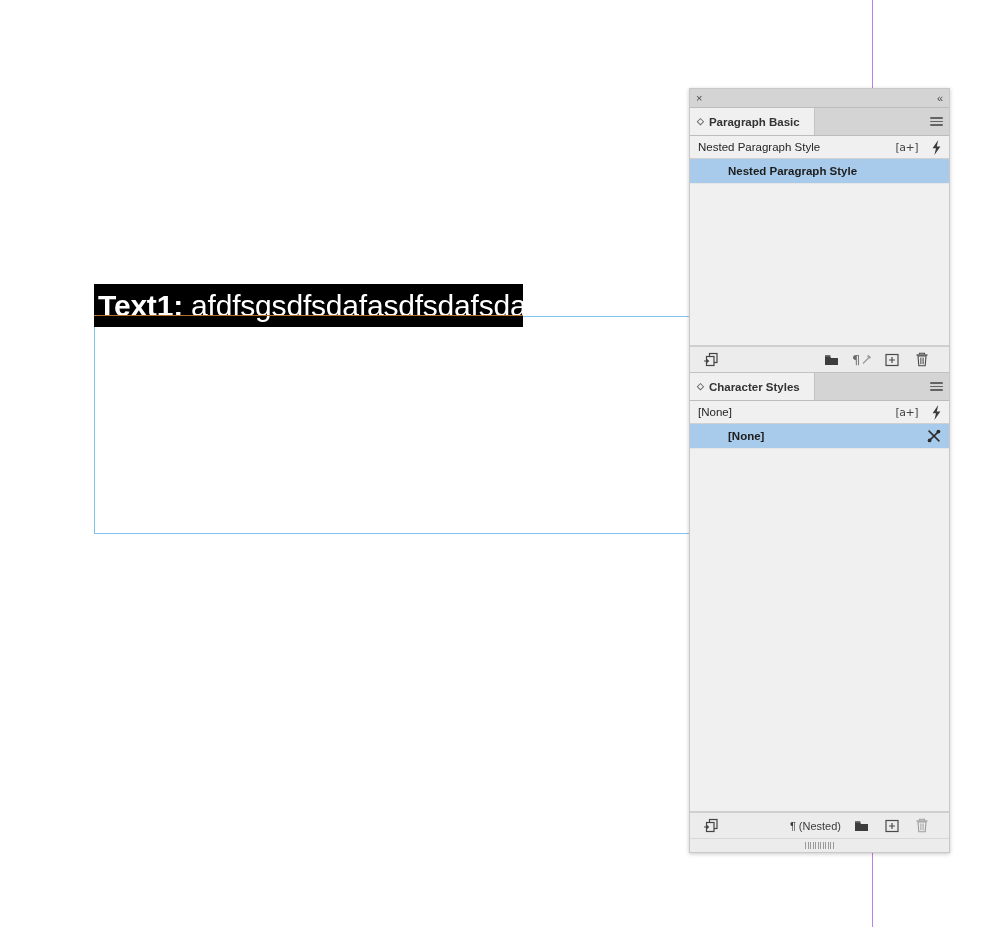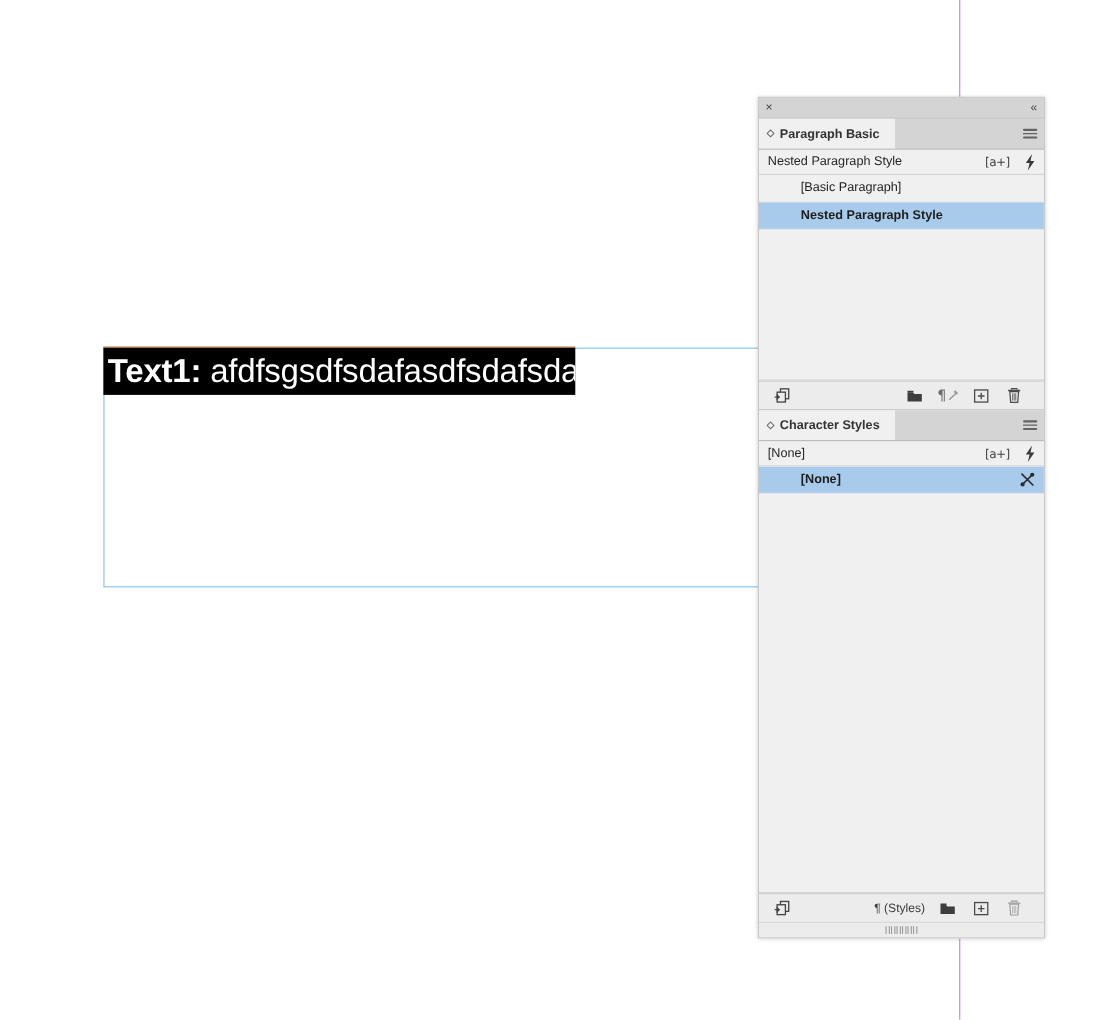--- a/index.html
+++ b/index.html
@@ -35,21 +35,21 @@
     top: 316px;
     width: 690px;
     height: 218px;
     border: 1px solid #7fc4f0;
     box-sizing: border-box;
     background: transparent;
   }
   #text-frame-baselinebox {
     position: absolute;
     left: 94px;
-    top: 316px;
+    top: 284px;
     width: 429px;
     height: 43px;
     background: #000000;
     overflow: hidden;
     white-space: nowrap;
   }
   #text-frame-topline {
     position: absolute;
     left: 94px;
     top: 315px;
@@ -295,24 +295,20 @@
       <span class="current-name">Nested Paragraph Style</span>
       <span class="ic-ap">[a+]</span>
       <span class="ic-bolt">
         <svg width="13" height="15" viewBox="0 0 13 15">
             <path d="M8.2 0 L2.6 8.2 L6.0 8.2 L4.4 15 L10.4 6.4 L6.8 6.4 Z" fill="#3a3a3a"></path>
           </svg>
       </span>
     </div>
 
     <div class="style-list" style="height:186px;">
-      <div class="style-item">
-        <span class="si-name">[Basic Paragraph]</span>
-        <span class="si-icon"></span>
-      </div>
       <div class="style-item selected">
         <span class="si-name">Nested Paragraph Style</span>
         <span class="si-icon"></span>
       </div>
     </div>
 
     <div class="panel-footer">
       <span class="ft-left ft-btn">
         <svg width="15" height="15" viewBox="0 0 15 15">
           <rect x="5.5" y="1.5" width="7.5" height="9" fill="none" stroke="#444" stroke-width="1.2"></rect>
@@ -398,21 +394,21 @@
       <span class="ft-left ft-btn">
         <svg width="15" height="15" viewBox="0 0 15 15">
           <rect x="5.5" y="1.5" width="7.5" height="9" fill="none" stroke="#444" stroke-width="1.2"></rect>
           <rect x="2.5" y="4.5" width="7.5" height="9" fill="#ececec" stroke="#444" stroke-width="1.2"></rect>
           <path d="M0 9 h4 M2.6 7.4 L4.4 9 L2.6 10.6 Z" stroke="#444" stroke-width="1.2" fill="#444"></path>
         </svg>
       </span>
       <span class="ft-spacer"></span>
       <span class="mixed-label">
         <span>¶</span>
-        <span>(Styles)</span>
+        <span>(Nested)</span>
       </span>
       <span class="ft-btn">
         <svg width="16" height="14" viewBox="0 0 16 14">
           <path d="M1 3.5 h5 l1.2 1.6 h6.8 V12 H1 Z" fill="#3d3d3d"></path>
           <path d="M1 2.3 h5.4 v1.4 H1 Z" fill="#3d3d3d"></path>
         </svg>
       </span>
       <span class="ft-btn">
         <svg width="14" height="14" viewBox="0 0 14 14">
           <rect x="1" y="1.5" width="12" height="11" fill="none" stroke="#4a4a4a" stroke-width="1.2"></rect>

